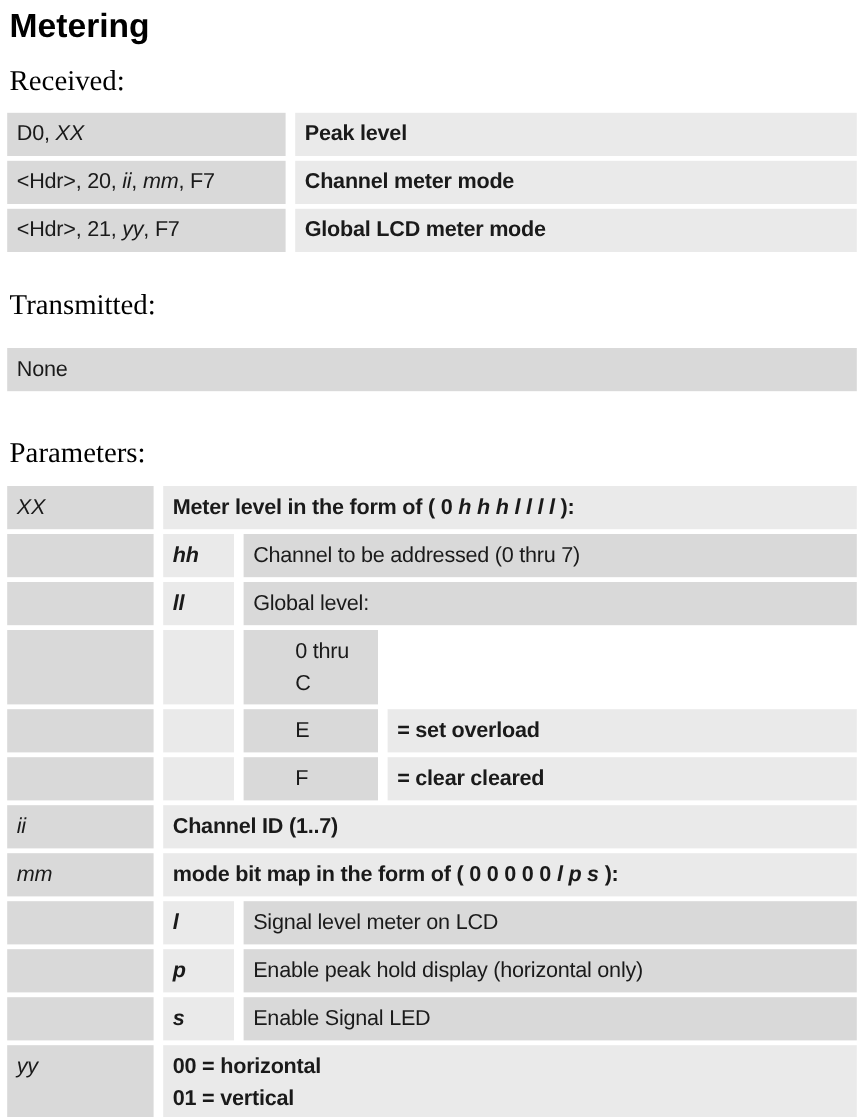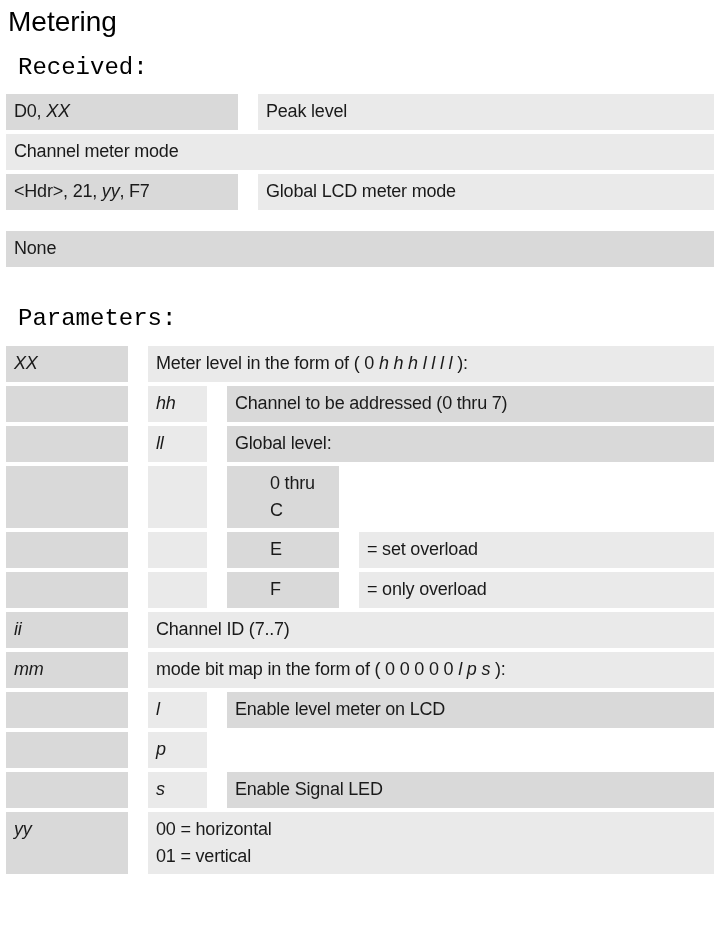--- a/index.html
+++ b/index.html
@@ -13,56 +13,56 @@
     width:720px;height:931px;
     background:#ffffff;
     overflow:hidden;
     box-sizing:border-box;
     padding:6px 6px 0 6px;
     font-family:"Liberation Sans",sans-serif;
     color:var(--txt);
   }
   .doc-title{
     font-family:"Liberation Sans",sans-serif;
-    font-weight:normal;
+    font-weight:bold;
     font-size:28px;
     line-height:32px;
     margin:0 0 0 2px;
     color:#000;
   }
   .section-label{
-    font-family:Liberation Mono, monospace;
+    font-family:Liberation Serif, serif;
     font-size:24px;
     line-height:28px;
-    margin-left:12px;
+    margin-left:2px;
     color:#000;
   }
   .lbl-received{margin-top:16px;}
   .lbl-transmitted{margin-top:31px;}
   .lbl-parameters{margin-top:38px;}
   .tbl{
     display:flex;
     flex-direction:column;
     gap:4px;
   }
   .tbl-received{margin-top:12px;}
   .tbl-none{margin-top:21px;}
   .tbl-params{margin-top:13px;}
-  .trow{display:flex;gap:20px;}
+  .trow{display:flex;gap:8px;}
   .cell{
     box-sizing:border-box;
     min-height:36px;
     padding:4px 8px;
     font-size:18px;
     line-height:27px;
     letter-spacing:-0.2px;
     white-space:pre-line;
   }
   .cell.dark{background:var(--cell-dark);}
-  .cell.light{background:var(--cell-light);}
+  .cell.light{background:var(--cell-light);font-weight:bold;}
   .cell.fill{flex:1;}
   .c-code{flex:0 0 232px;}
   .c1{flex:0 0 122px;}
   .c2{flex:0 0 59px;}
   .c3{flex:0 0 112px;padding-left:43px;}
   .it{font-style:italic;}
 </style>
 </head>
 <body>
 
@@ -71,28 +71,30 @@
   <h1 class="doc-title">Metering</h1>
 
   <div class="section-label lbl-received">Received:</div>
 
   <div class="tbl tbl-received">
       <div class="trow">
         <div class="cell dark c-code"><span>D0, </span><span class="it">XX</span></div>
         <div class="cell light fill"><span>Peak level</span></div>
       </div>
       <div class="trow">
+        <div class="cell dark c-code"><span>&lt;Hdr&gt;, 20, </span><span class="it">ii</span><span>, </span><span class="it">mm</span><span>, F7</span></div>
         <div class="cell light fill"><span>Channel meter mode</span></div>
       </div>
       <div class="trow">
         <div class="cell dark c-code"><span>&lt;Hdr&gt;, 21, </span><span class="it">yy</span><span>, F7</span></div>
         <div class="cell light fill"><span>Global LCD meter mode</span></div>
       </div>
     </div>
 
+  <div class="section-label lbl-transmitted">Transmitted:</div>
 
   <div class="tbl tbl-none">
       <div class="trow">
         <div class="cell dark fill"><span>None</span></div>
       </div>
     </div>
 
   <div class="section-label lbl-parameters">Parameters:</div>
 
   <div class="tbl tbl-params">
@@ -118,38 +120,39 @@
       <div class="trow">
         <div class="cell dark c1"></div>
         <div class="cell light c2"></div>
         <div class="cell dark c3"><span>E</span></div>
         <div class="cell light fill"><span>= set overload</span></div>
       </div>
       <div class="trow">
         <div class="cell dark c1"></div>
         <div class="cell light c2"></div>
         <div class="cell dark c3"><span>F</span></div>
-        <div class="cell light fill"><span>= only overload</span></div>
+        <div class="cell light fill"><span>= clear cleared</span></div>
       </div>
       <div class="trow">
         <div class="cell dark c1"><span class="it">ii</span></div>
-        <div class="cell light fill"><span>Channel ID (7..7)</span></div>
+        <div class="cell light fill"><span>Channel ID (1..7)</span></div>
       </div>
       <div class="trow">
         <div class="cell dark c1"><span class="it">mm</span></div>
         <div class="cell light fill"><span>mode bit map in the form of ( 0 0 0 0 0 </span><span class="it">l p s</span><span> ):</span></div>
       </div>
       <div class="trow">
         <div class="cell dark c1"></div>
         <div class="cell light c2"><span class="it">l</span></div>
-        <div class="cell dark fill"><span>Enable level meter on LCD</span></div>
+        <div class="cell dark fill"><span>Signal level meter on LCD</span></div>
       </div>
       <div class="trow">
         <div class="cell dark c1"></div>
         <div class="cell light c2"><span class="it">p</span></div>
+        <div class="cell dark fill"><span>Enable peak hold display (horizontal only)</span></div>
       </div>
       <div class="trow">
         <div class="cell dark c1"></div>
         <div class="cell light c2"><span class="it">s</span></div>
         <div class="cell dark fill"><span>Enable Signal LED</span></div>
       </div>
       <div class="trow">
         <div class="cell dark c1"><span class="it">yy</span></div>
         <div class="cell light fill"><span>00 = horizontal
 01 = vertical</span></div>

